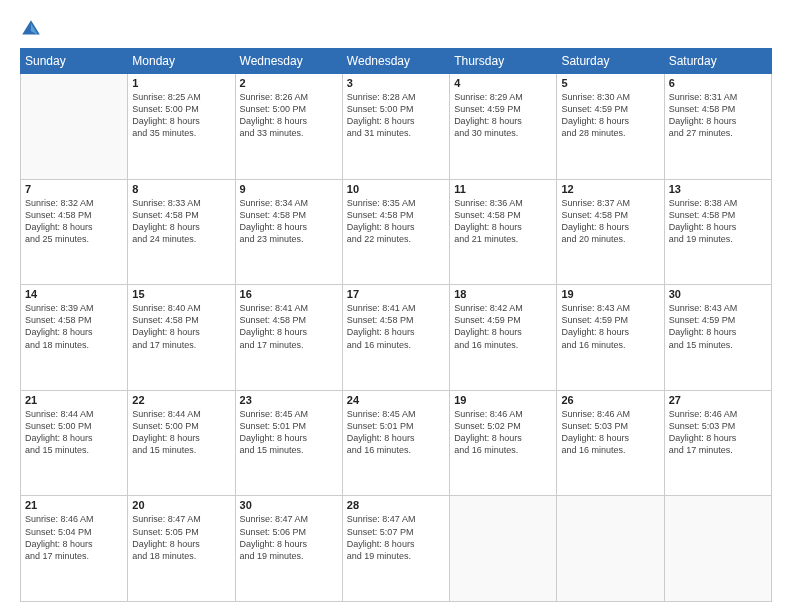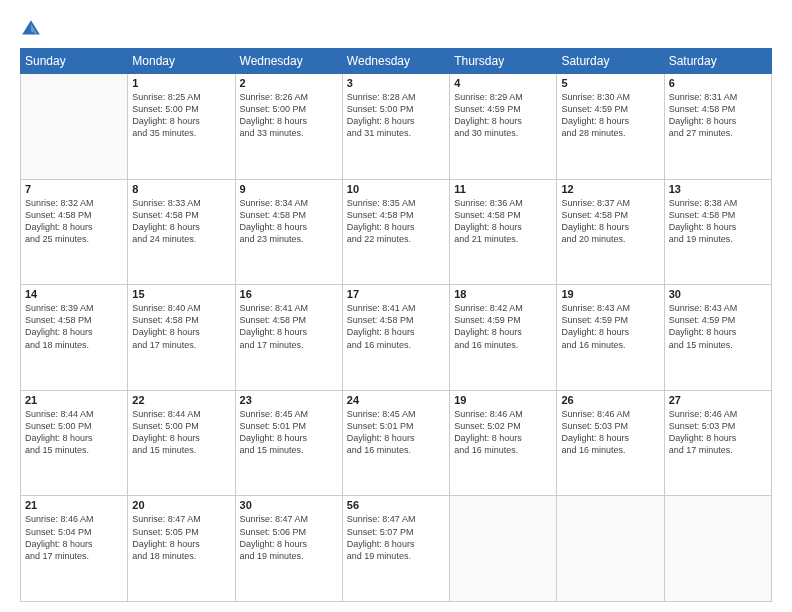--- a/index.html
+++ b/index.html
@@ -255,21 +255,21 @@
           </td>
           <td>
             <div class="day-number">20</div>
             <div class="day-info">Sunrise: 8:47 AM<br>Sunset: 5:05 PM<br>Daylight: 8 hours<br>and 18 minutes.</div>
           </td>
           <td>
             <div class="day-number">30</div>
             <div class="day-info">Sunrise: 8:47 AM<br>Sunset: 5:06 PM<br>Daylight: 8 hours<br>and 19 minutes.</div>
           </td>
           <td>
-            <div class="day-number">56</div>
+            <div class="day-number">28</div>
             <div class="day-info">Sunrise: 8:47 AM<br>Sunset: 5:07 PM<br>Daylight: 8 hours<br>and 19 minutes.</div>
           </td>
           <td class="empty-cell"></td>
           <td class="empty-cell"></td>
           <td class="empty-cell"></td>
         </tr>
       </tbody>
   </table>
 </div>
 

